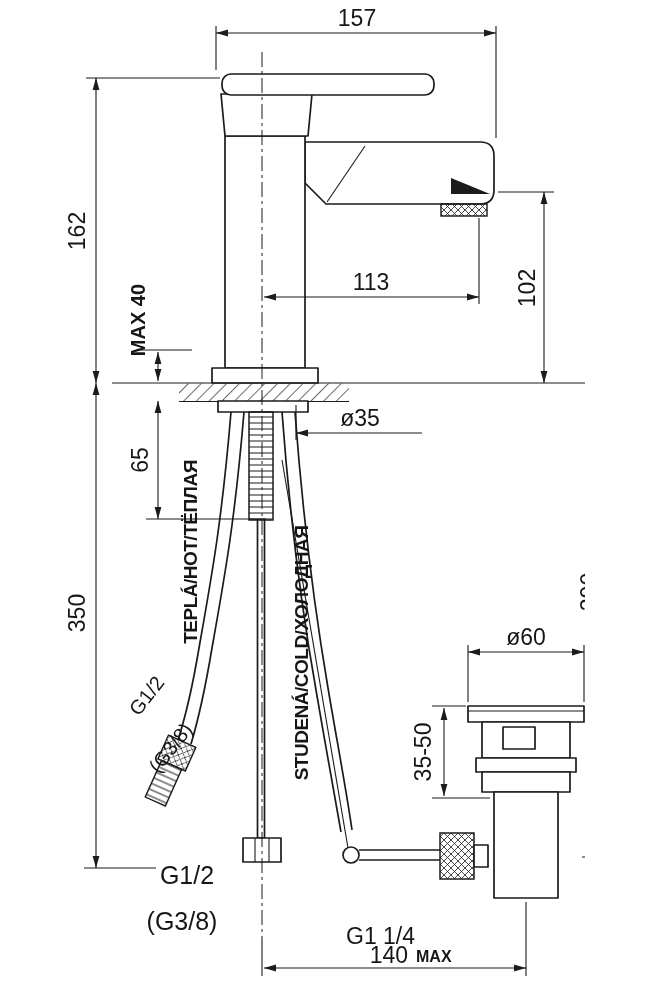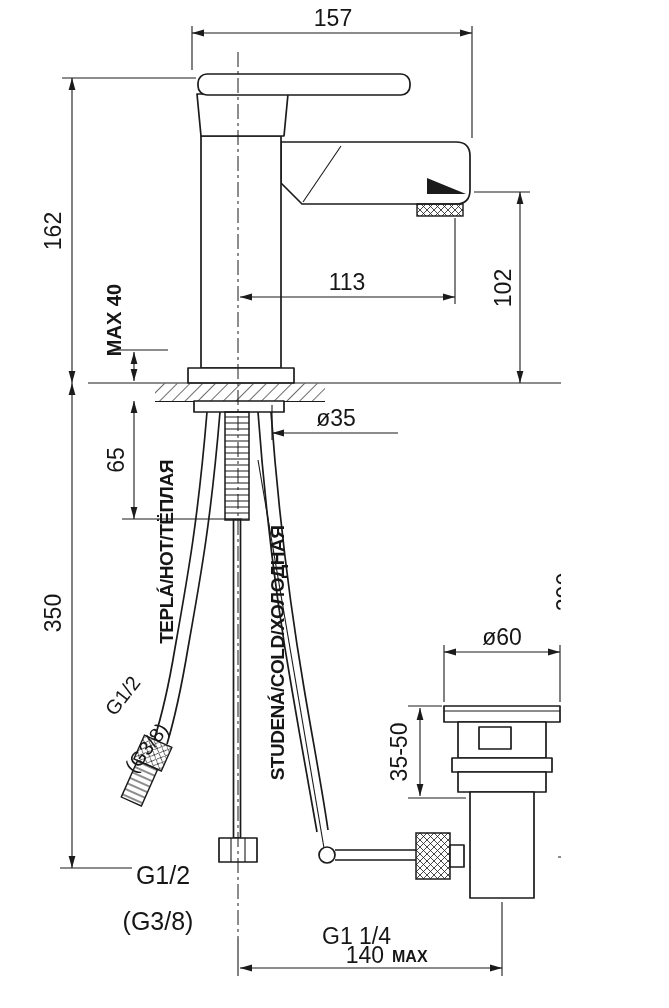--- a/index.html
+++ b/index.html
@@ -1,17 +1,17 @@
 <!DOCTYPE html>
 <html><head>
 <meta charset="utf-8">
 <style>
   html,body{margin:0;padding:0;background:#ffffff;}
   .canvas{width:561px;height:1008px;background:#ffffff;overflow:hidden;position:relative;
-          font-family:"Liberation Sans",sans-serif;}
+          font-family:"Liberation Sans",sans-serif;margin-left:24px;}
   svg text{font-family:"Liberation Sans",sans-serif;fill:#161616;}
   .t   {font-size:23px;}
   .tbig{font-size:25px;}
   .tb  {font-size:20px;font-weight:bold;}
   .tlab{font-size:19px;font-weight:bold;letter-spacing:-0.5px;}
   .trot{font-size:20px;}
   .tsm {font-size:16px;font-weight:bold;}
   .o   {stroke:#1b1b1b;stroke-width:1.7;fill:#ffffff;stroke-linejoin:round;}
   .on  {stroke:#1b1b1b;stroke-width:1.7;fill:none;stroke-linejoin:round;}
   .thin{stroke:#1b1b1b;stroke-width:1.1;fill:none;}

